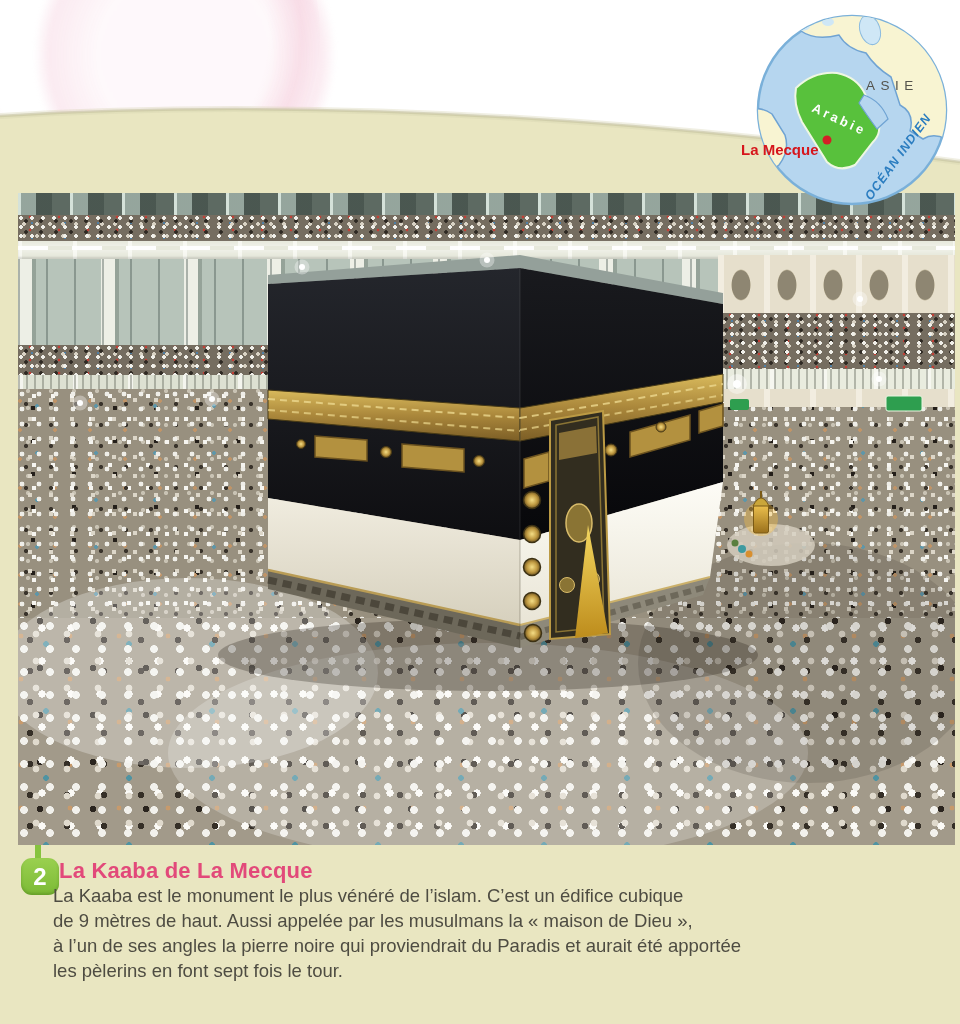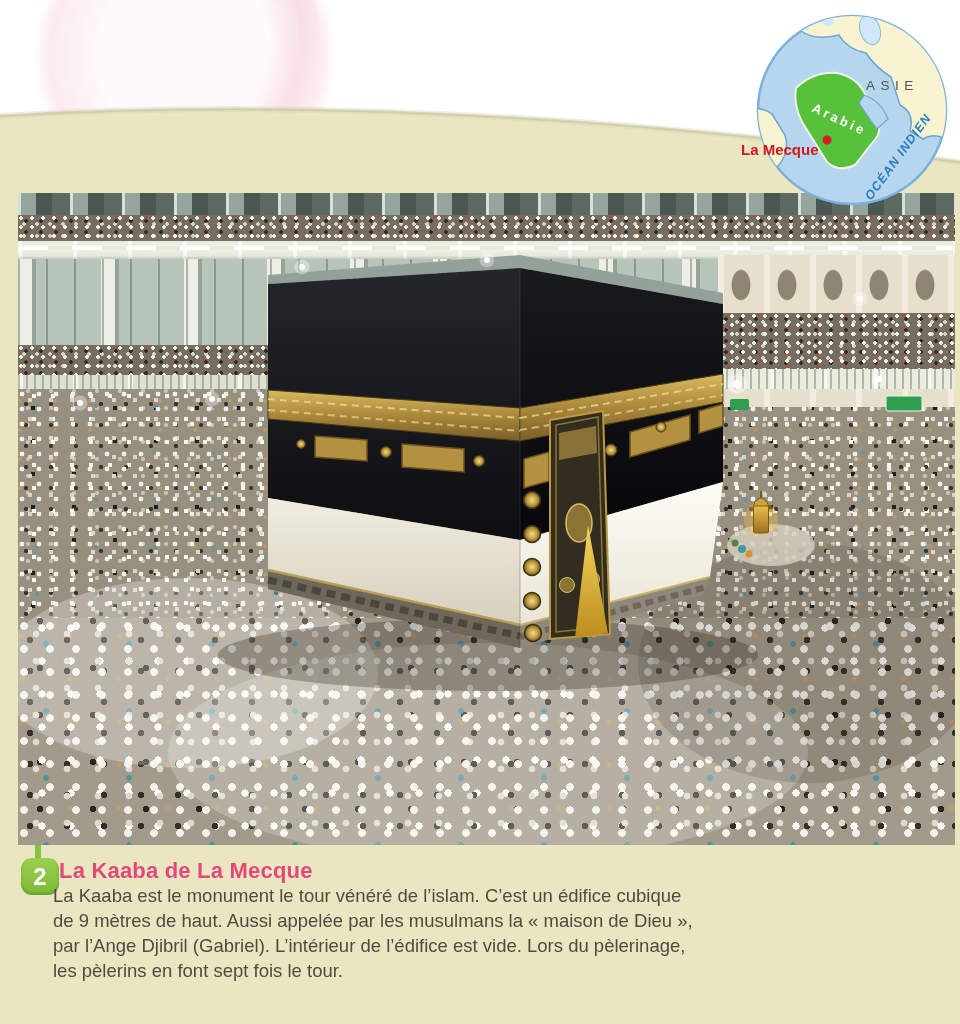--- a/index.html
+++ b/index.html
@@ -265,19 +265,19 @@
     <text class="map-label" x="-1" y="141" font-size="15" font-weight="bold" fill="#d6161c">La Mecque</text>
     <text class="map-label" transform="translate(129,187) rotate(-54)" font-size="12.5" font-weight="bold" font-style="italic" letter-spacing="1" fill="#2b7dc0">OCÉAN INDIEN</text>
   </svg>
 
   <div class="badge-stem"></div>
   <div class="badge">
     <span>2</span>
   </div>
   <h2 class="title">La Kaaba de La Mecque</h2>
   <div class="bodytext">
-    <div>La Kaaba est le monument le tour vénéré de l’islam. C’est un édifice cubique</div>
+    <div>La Kaaba est le monument le plus vénéré de l’islam. C’est un édifice cubique</div>
     <div>de 9 mètres de haut. Aussi appelée par les musulmans la « maison de Dieu »,</div>
-    <div>par l’Ange Djibril (Gabriel). L’intérieur de l’édifice est vide. Lors du pèlerinage,</div>
+    <div>à l’un de ses angles la pierre noire qui proviendrait du Paradis et aurait été apportée</div>
     <div>les pèlerins en font sept fois le tour.</div>
   </div>
 
 </div>
 
 </body></html>

